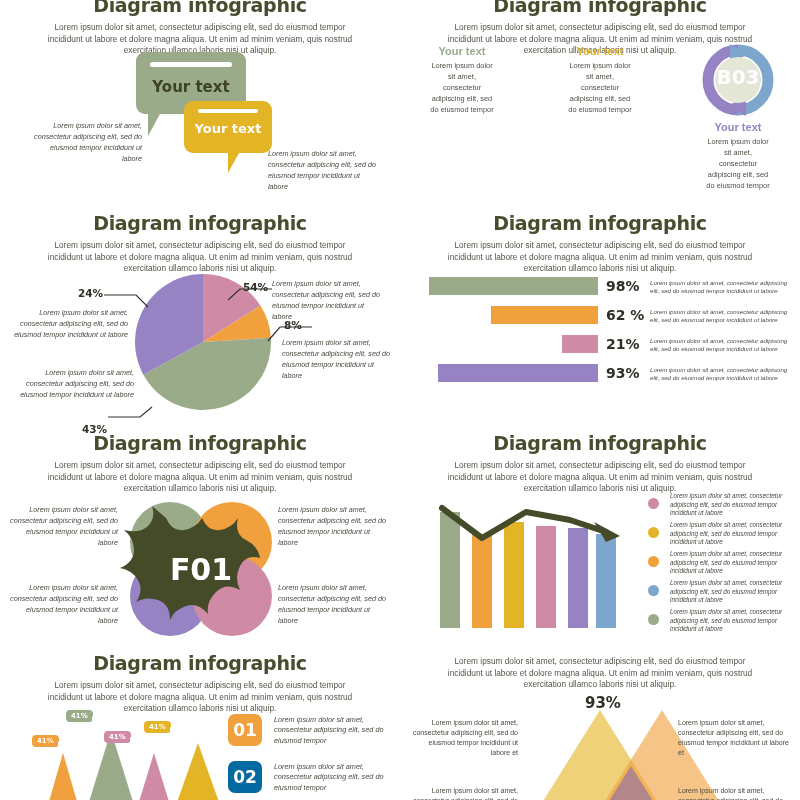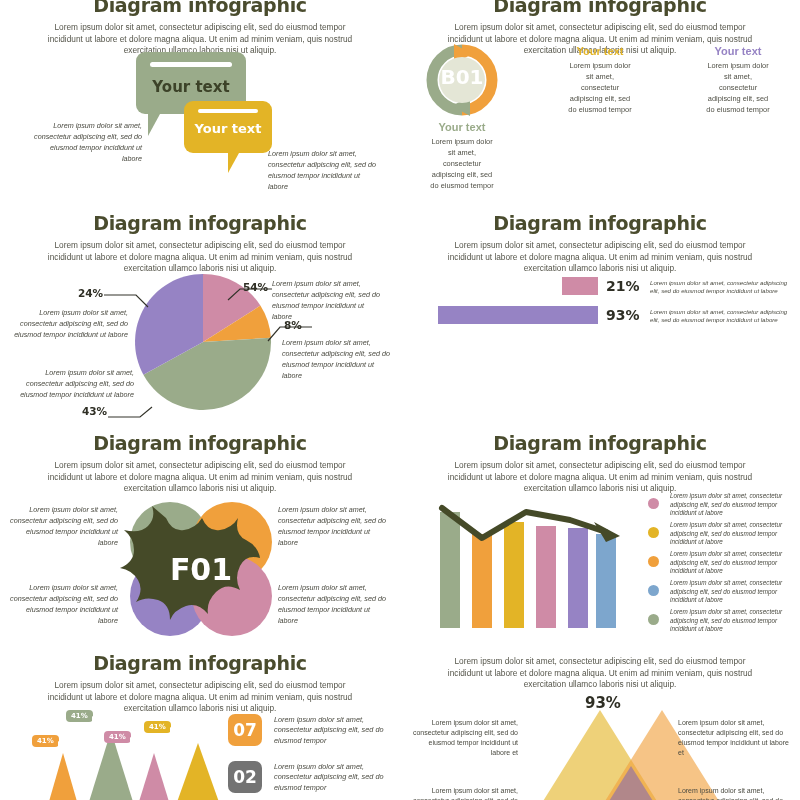--- a/index.html
+++ b/index.html
@@ -82,38 +82,38 @@
       <div class="lorem-it" style="position:absolute;left:268px;top:100px;width:112px;text-align:left;">Lorem ipsum dolor sit amet, consectetur adipiscing elit, sed do eiusmod tempor incididunt ut labore</div>
     </div>
   </div>
 
   <div class="panel" style="left:400px;top:-6px;height:200px;">
     <div class="p-title">Diagram infographic</div>
     <div class="p-sub">Lorem ipsum dolor sit amet, consectetur adipiscing elit, sed do eiusmod tempor incididunt ut labore et dolore magna aliqua. Ut enim ad minim veniam, quis nostrud exercitation ullamco laboris nisi ut aliquip.</div>
 
     <div id="badges-host" style="position:absolute;left:0;top:48px;width:400px;height:150px;">
         <div class="badge-wrap" style="left: 22px; top: 0px;">
-          <div class="ring">
-            <svg width="76" height="76" viewBox="0 0 76 76">
-              <path d="M38,8 A30,30 0 0,0 38,68" fill="none" stroke="#9aab8a" stroke-width="11"></path>
-              <path d="M38,8 A30,30 0 0,1 38,68" fill="none" stroke="#f0a03c" stroke-width="11"></path>
-              <polygon points="30,2 48,12 30,22" fill="#f0a03c"></polygon>
-              <polygon points="46,54 28,64 46,74" fill="#9aab8a"></polygon>
-              <circle cx="38" cy="38" r="23" fill="#e4e6d6"></circle>
-            </svg>
-            <div class="code">B01</div>
-          </div>
           <div class="badge-your" style="color:#9aab8a">Your text</div>
           <div class="badge-desc">Lorem ipsum dolor sit amet, consectetur adipiscing elit, sed do eiusmod tempor</div>
         </div>
         <div class="badge-wrap" style="left: 160px; top: 0px;">
           <div class="badge-your" style="color:#e3b426">Your text</div>
           <div class="badge-desc">Lorem ipsum dolor sit amet, consectetur adipiscing elit, sed do eiusmod tempor</div>
         </div>
         <div class="badge-wrap" style="left: 298px; top: 0px;">
+          <div class="ring">
+            <svg width="76" height="76" viewBox="0 0 76 76">
+              <path d="M38,8 A30,30 0 0,0 38,68" fill="none" stroke="#9683c4" stroke-width="11"></path>
+              <path d="M38,8 A30,30 0 0,1 38,68" fill="none" stroke="#7da6cd" stroke-width="11"></path>
+              <polygon points="30,2 48,12 30,22" fill="#7da6cd"></polygon>
+              <polygon points="46,54 28,64 46,74" fill="#9683c4"></polygon>
+              <circle cx="38" cy="38" r="23" fill="#e4e6d6"></circle>
+            </svg>
+            <div class="code">B03</div>
+          </div>
           <div class="badge-your" style="color:#9683c4">Your text</div>
           <div class="badge-desc">Lorem ipsum dolor sit amet, consectetur adipiscing elit, sed do eiusmod tempor</div>
         </div>
       </div>
   </div>
 
   <div class="panel" style="left:0;top:212px;height:220px;">
     <div class="p-title">Diagram infographic</div>
     <div class="p-sub">Lorem ipsum dolor sit amet, consectetur adipiscing elit, sed do eiusmod tempor incididunt ut labore et dolore magna aliqua. Ut enim ad minim veniam, quis nostrud exercitation ullamco laboris nisi ut aliquip.</div>
 
@@ -135,32 +135,42 @@
         <polyline points="152,140 140,150 108,150" fill="none" stroke="#33332a" stroke-width="1.2"></polyline>
         <polyline points="148,40 136,28 104,28" fill="none" stroke="#33332a" stroke-width="1.2"></polyline>
       </svg>
 
       <div class="pct" style="position:absolute;left:243px;top:14px;">54%</div>
       <div class="lorem-it" style="position:absolute;left:272px;top:11px;width:112px;">Lorem ipsum dolor sit amet, consectetur adipiscing elit, sed do eiusmod tempor incididunt ut labore</div>
 
       <div class="pct" style="position:absolute;left:284px;top:52px;">8%</div>
       <div class="lorem-it" style="position:absolute;left:282px;top:70px;width:112px;">Lorem ipsum dolor sit amet, consectetur adipiscing elit, sed do eiusmod tempor incididunt ut labore</div>
 
-      <div class="pct" style="position:absolute;left:82px;top:138px;text-align:right;">43%</div>
+      <div class="pct" style="position:absolute;left:82px;top:156px;text-align:right;">43%</div>
       <div class="lorem-it" style="position:absolute;left:16px;top:100px;width:118px;text-align:right;">Lorem ipsum dolor sit amet, consectetur adipiscing elit, sed do eiusmod tempor incididunt ut labore</div>
 
       <div class="pct" style="position:absolute;left:78px;top:20px;">24%</div>
       <div class="lorem-it" style="position:absolute;left:10px;top:40px;width:118px;text-align:right;">Lorem ipsum dolor sit amet, consectetur adipiscing elit, sed do eiusmod tempor incididunt ut labore</div>
     </div>
   </div>
 
   <div class="panel" style="left:400px;top:212px;height:220px;">
     <div class="p-title">Diagram infographic</div>
     <div class="p-sub">Lorem ipsum dolor sit amet, consectetur adipiscing elit, sed do eiusmod tempor incididunt ut labore et dolore magna aliqua. Ut enim ad minim veniam, quis nostrud exercitation ullamco laboris nisi ut aliquip.</div>
     <div id="hbars-host" style="position:absolute;left:0;top:63px;width:400px;">
+        <div class="hbar-row">
+          <div class="hbar" style="left:29px;width:169px;background:#9aab8a;"></div>
+          <div class="hbar-pct" style="left:206px;top:3px;">98%</div>
+          <div class="hbar-txt" style="left:250px;top:4px;">Lorem ipsum dolor sit amet, consectetur adipiscing elit, sed do eiusmod tempor incididunt ut labore</div>
+        </div>
+        <div class="hbar-row">
+          <div class="hbar" style="left:91px;width:107px;background:#f0a03c;"></div>
+          <div class="hbar-pct" style="left:206px;top:3px;">62 %</div>
+          <div class="hbar-txt" style="left:250px;top:4px;">Lorem ipsum dolor sit amet, consectetur adipiscing elit, sed do eiusmod tempor incididunt ut labore</div>
+        </div>
         <div class="hbar-row">
           <div class="hbar" style="left:162px;width:36px;background:#cf8ba6;"></div>
           <div class="hbar-pct" style="left:206px;top:3px;text-align:center;">21%</div>
           <div class="hbar-txt" style="left:250px;top:4px;">Lorem ipsum dolor sit amet, consectetur adipiscing elit, sed do eiusmod tempor incididunt ut labore</div>
         </div>
         <div class="hbar-row">
           <div class="hbar" style="left:38px;width:160px;background:#9683c4;"></div>
           <div class="hbar-pct" style="left:206px;top:3px;">93%</div>
           <div class="hbar-txt" style="left:250px;top:4px;">Lorem ipsum dolor sit amet, consectetur adipiscing elit, sed do eiusmod tempor incididunt ut labore</div>
         </div>
@@ -246,26 +256,26 @@
       </svg>
       <div class="tag" style="left:24px;top:20px;background:#f0a03c;">41%</div>
       <div class="tag" style="left:58px;top:-5px;background:#9aab8a;">41%</div>
       <div class="tag" style="left:96px;top:16px;background:#cf8ba6;">41%</div>
       <div class="tag" style="left:136px;top:6px;background:#e3b426;">41%</div>
     </div>
 
     <div id="nums-host" style="position:absolute;left:228px;top:62px;width:172px;">
         <div class="num-row">
           <div class="num-box" style="background:#f0a03c;">
-            <span>07</span>
+            <span>01</span>
           </div>
           <div class="num-txt">Lorem ipsum dolor sit amet, consectetur adipiscing elit, sed do eiusmod tempor</div>
         </div>
         <div class="num-row">
-          <div class="num-box" style="background:#737373;">
+          <div class="num-box" style="background:#0369a1;">
             <span>02</span>
           </div>
           <div class="num-txt">Lorem ipsum dolor sit amet, consectetur adipiscing elit, sed do eiusmod tempor</div>
         </div>
       </div>
   </div>
 
   <div class="panel" style="left:400px;top:652px;height:148px;">
     <div class="p-sub" style="padding-top:4px;">Lorem ipsum dolor sit amet, consectetur adipiscing elit, sed do eiusmod tempor incididunt ut labore et dolore magna aliqua. Ut enim ad minim veniam, quis nostrud exercitation ullamco laboris nisi ut aliquip.</div>
 

